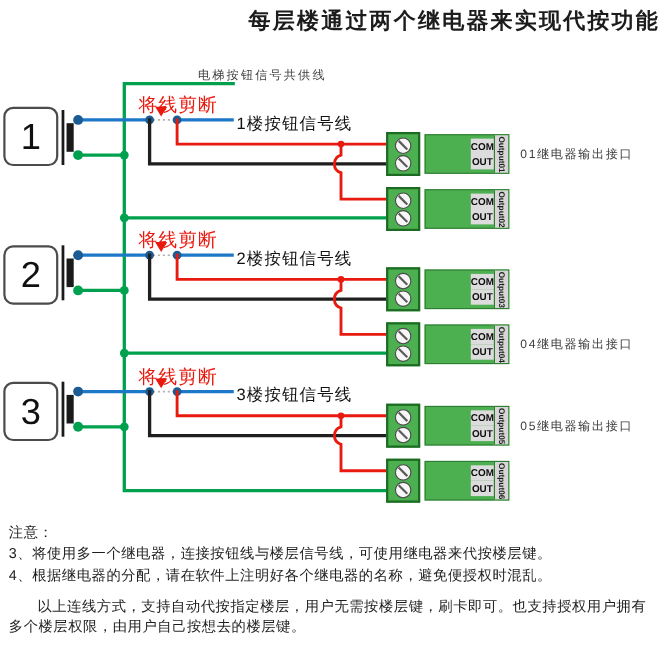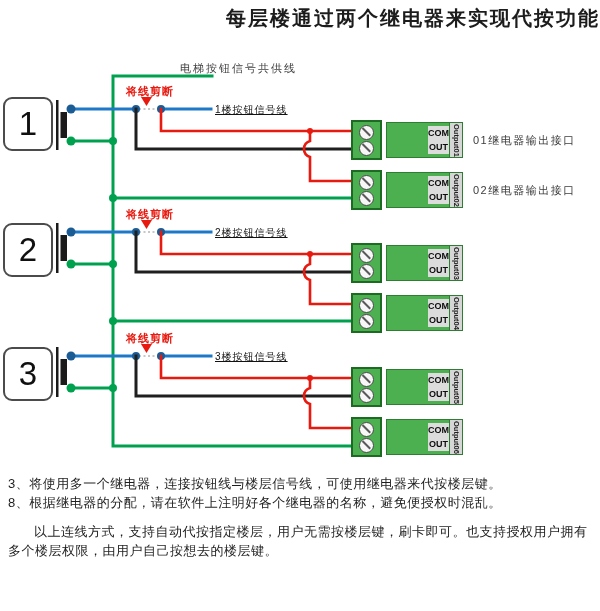--- a/index.html
+++ b/index.html
@@ -12,24 +12,24 @@
          font-family:"Liberation Serif","DejaVu Serif",serif;
          font-size:20px;font-weight:600;letter-spacing:2px;color:#1c1c1c;}
 
   .common-label{position:absolute;left:157px;top:61px;font-size:11px;
                 color:#3f3f3f;letter-spacing:2px;white-space:nowrap;margin-left:23px;}
 
   .btnbox{position:absolute;left:3px;width:50px;height:54px;background:#fff;
           border:2px solid #4b4b4b;border-radius:9px;box-sizing:border-box;
           display:flex;align-items:center;justify-content:center;
           font-size:33px;color:#101010;}
-  .cutlbl{position:absolute;left:126px;font-size:11px;font-weight:bold;
+  .cutlbl{position:absolute;left:126px;font-size:17px;font-weight:normal;
           color:var(--red,#e8190f);letter-spacing:1px;white-space:nowrap;}
-  .siglbl{position:absolute;left:215px;font-size:10px;color:#111;
-          letter-spacing:1px;white-space:nowrap;text-decoration:underline;}
+  .siglbl{position:absolute;left:215px;font-size:15px;color:#111;
+          letter-spacing:1px;white-space:nowrap;}
 
   .module{position:absolute;left:351px;width:249px;height:40px;}
   .tblock{position:absolute;left:0;top:0;width:31px;height:40px;box-sizing:border-box;
           background:var(--relaygreen,#4caf50);border:2px solid #1d6b22;
           display:flex;flex-direction:column;justify-content:space-between;
           align-items:center;padding:2.5px 0;}
   .screw{width:15px;height:15px;border-radius:50%;background:#f7f7f7;
          border:1px solid #4a4a4a;position:relative;box-sizing:border-box;}
   .screw::after{content:"";position:absolute;left:0.5px;top:5.5px;width:11px;height:1.6px;
          background:#5a5a5a;transform:rotate(45deg);}
@@ -181,21 +181,20 @@
       <div class="screw"></div>
       <div class="screw"></div>
     </div>
     <div class="mbody">
       <div class="pads">
         <div class="pad">COM</div>
         <div class="pad">OUT</div>
       </div>
       <div class="strip">Output02</div>
     </div>
-    <div class="mlabel">02继电器输出接口</div>
   </div>
 
   <div class="module" style="top:243px">
     <div class="tblock">
       <div class="screw"></div>
       <div class="screw"></div>
     </div>
     <div class="mbody">
       <div class="pads">
         <div class="pad">COM</div>
@@ -210,49 +209,52 @@
       <div class="screw"></div>
       <div class="screw"></div>
     </div>
     <div class="mbody">
       <div class="pads">
         <div class="pad">COM</div>
         <div class="pad">OUT</div>
       </div>
       <div class="strip">Output04</div>
     </div>
+    <div class="mlabel">04继电器输出接口</div>
   </div>
 
   <div class="module" style="top:367px">
     <div class="tblock">
       <div class="screw"></div>
       <div class="screw"></div>
     </div>
     <div class="mbody">
       <div class="pads">
         <div class="pad">COM</div>
         <div class="pad">OUT</div>
       </div>
       <div class="strip">Output05</div>
     </div>
+    <div class="mlabel">05继电器输出接口</div>
   </div>
 
   <div class="module" style="top:417px">
     <div class="tblock">
       <div class="screw"></div>
       <div class="screw"></div>
     </div>
     <div class="mbody">
       <div class="pads">
         <div class="pad">COM</div>
         <div class="pad">OUT</div>
       </div>
       <div class="strip">Output06</div>
     </div>
   </div>
 
   <div class="notes">
+    <div>注意：</div>
     <div>3、将使用多一个继电器，连接按钮线与楼层信号线，可使用继电器来代按楼层键。</div>
-    <div>8、根据继电器的分配，请在软件上注明好各个继电器的名称，避免便授权时混乱。</div>
+    <div>4、根据继电器的分配，请在软件上注明好各个继电器的名称，避免便授权时混乱。</div>
     <p class="footer">以上连线方式，支持自动代按指定楼层，用户无需按楼层键，刷卡即可。也支持授权用户拥有多个楼层权限，由用户自己按想去的楼层键。</p>
   </div>
 
 </div>
 
 </body></html>

